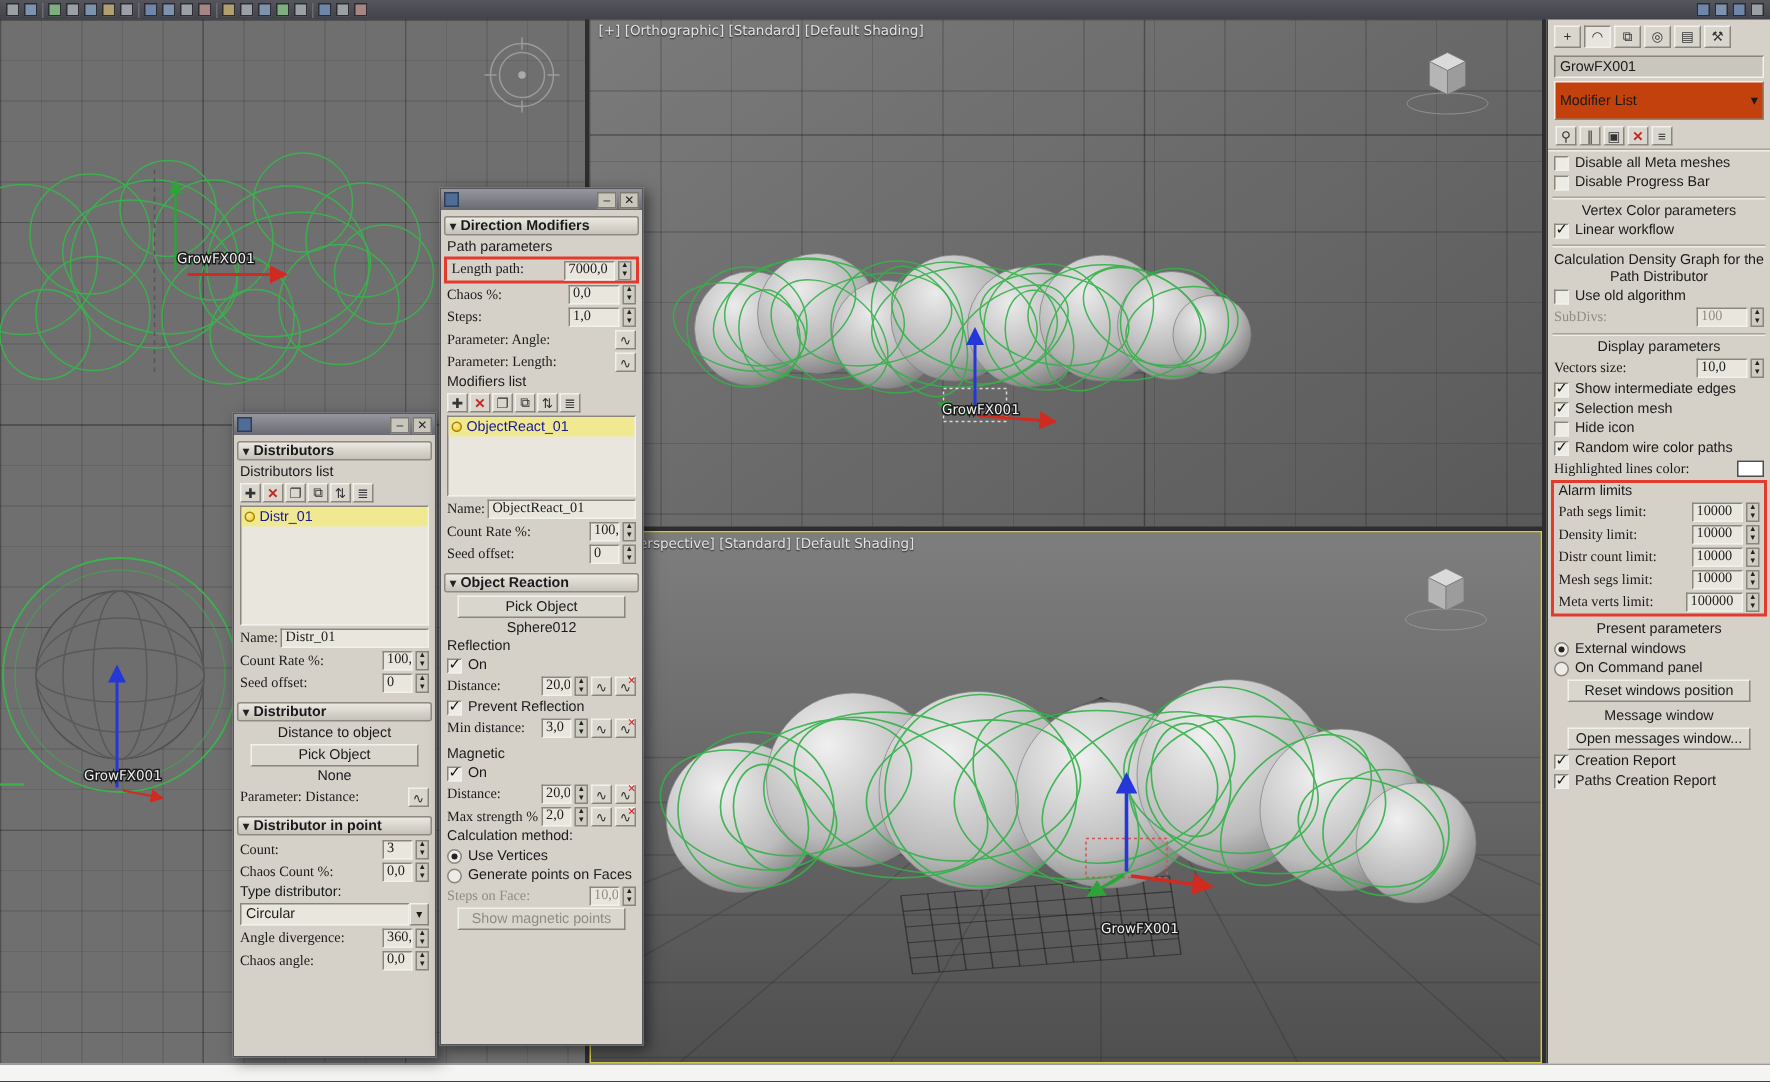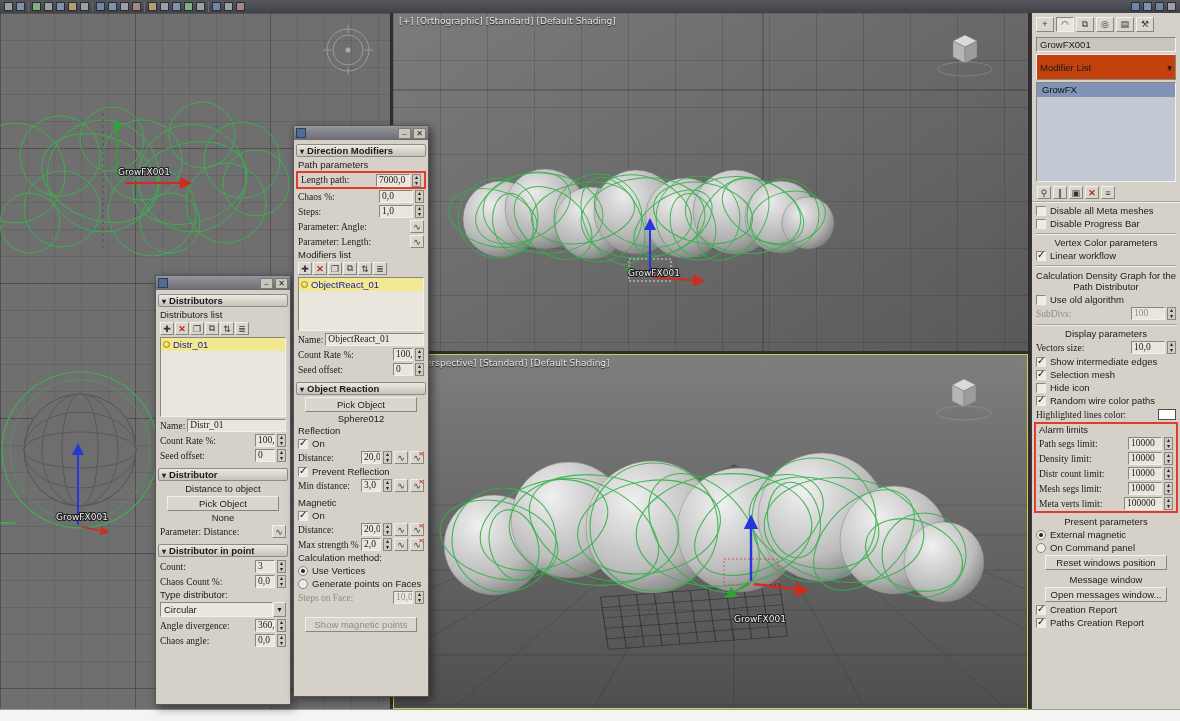--- a/index.html
+++ b/index.html
@@ -395,23 +395,20 @@
       <span class="cptab">⧉</span>
       <span class="cptab">◎</span>
       <span class="cptab">▤</span>
       <span class="cptab">⚒</span>
     </div>
     <div class="cpname">GrowFX001</div>
     <div class="cpmod">
       <span class="fx">Modifier List</span>
       <span>▾</span>
     </div>
-    <div class="cpstack">
-      <div class="cpsel">GrowFX</div>
-    </div>
     <div class="cptools">
       <span class="ibtn">⚲</span>
       <span class="ibtn">∥</span>
       <span class="ibtn">▣</span>
       <span class="ibtn red">✕</span>
       <span class="ibtn">≡</span>
     </div>
     <div class="cpparams">
       <div class="crow">
         <span class="cb"></span>
@@ -489,21 +486,21 @@
         </div>
         <div class="prow">
           <span class="lbl">Meta verts limit:</span>
           <span class="pfield w38">100000</span>
           <span class="spin"></span>
         </div>
       </div>
       <div class="sec" style="margin-top:3px">Present parameters</div>
       <div class="crow">
         <span class="rb on"></span>
-        <span>External magnetic</span>
+        <span>External windows</span>
       </div>
       <div class="crow">
         <span class="rb"></span>
         <span>On Command panel</span>
       </div>
       <div class="btn" style="width:122px">Reset windows position</div>
       <div class="sec" style="margin-top:4px">Message window</div>
       <div class="btn" style="width:122px">Open messages window...</div>
       <div class="crow">
         <span class="cb on"></span>
@@ -748,19 +745,19 @@
       </div>
       <div class="crow">
         <span class="rb"></span>
         <span>Generate points on Faces</span>
       </div>
       <div class="prow dis">
         <span class="lbl dis">Steps on Face:</span>
         <span class="pfield w30 dis">10,0</span>
         <span class="spin"></span>
       </div>
-      <div class="btn dis" style="margin-top:12px">Show magnetic points</div>
+      <div class="btn dis" style="margin-top:0">Show magnetic points</div>
     </div>
   </div>
 
   <div id="statusbar"></div>
 
 </div>
 
 </body></html>

